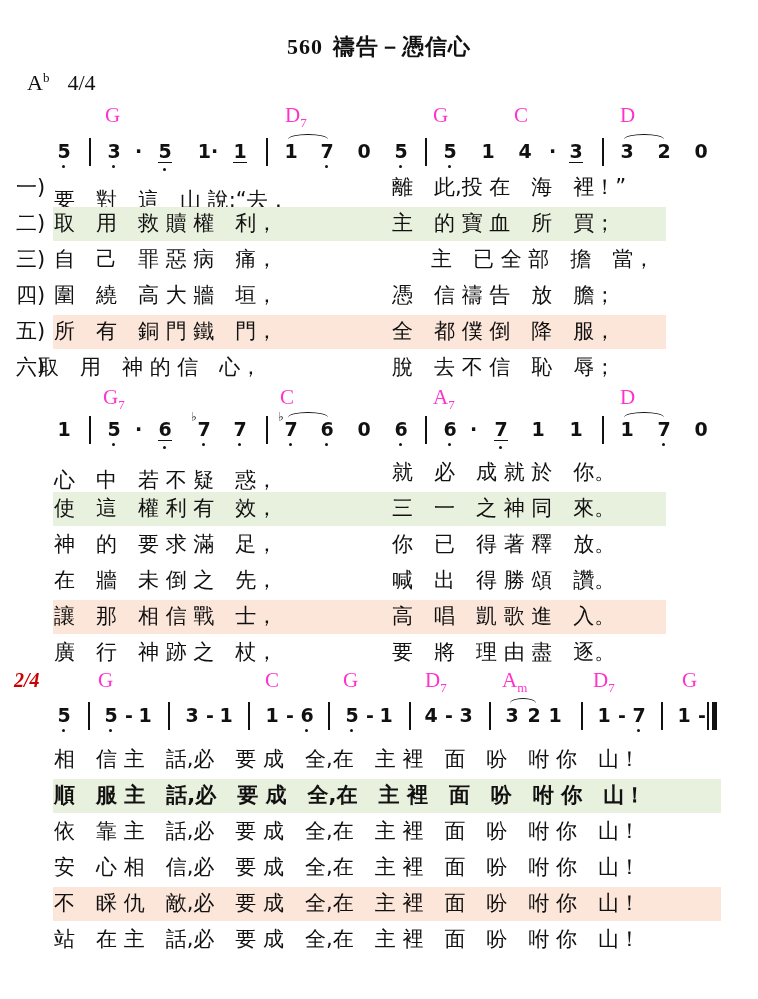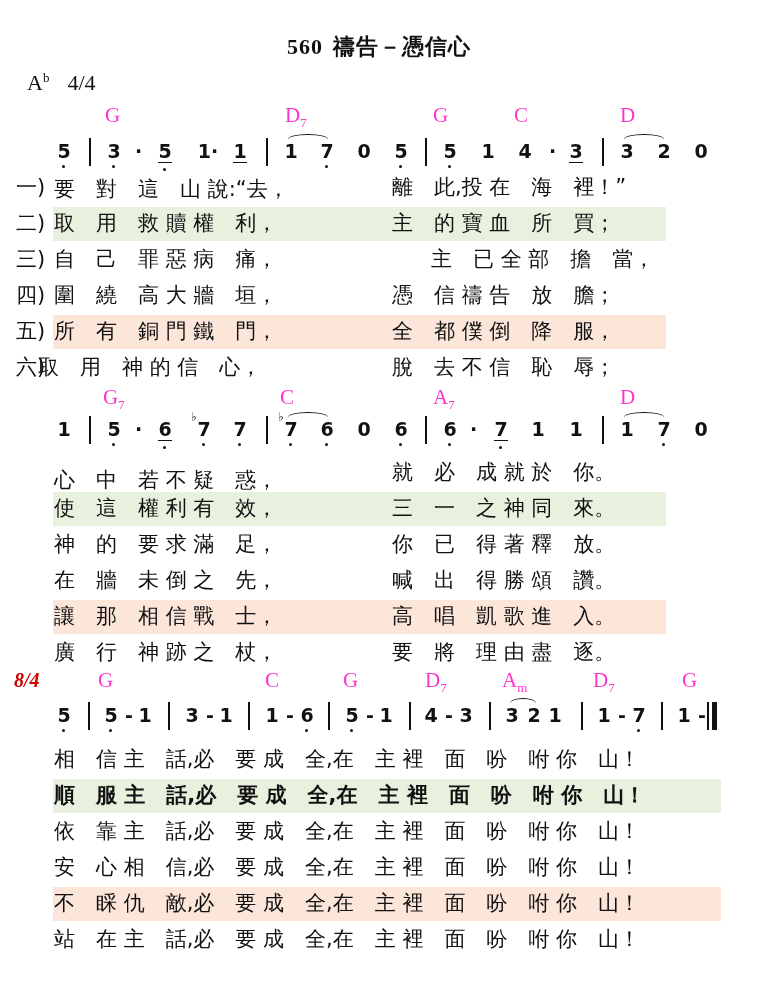--- a/index.html
+++ b/index.html
@@ -66,21 +66,21 @@
     <div class="note" style="left: 620px; top: 140px; width: 14px;">3</div>
     <div class="note" style="left: 657px; top: 140px; width: 14px;">2</div>
     <div class="note" style="left: 694px; top: 140px; width: 14px;">0</div>
     <div class="bar" style="left: 89px; top: 138px;"></div>
     <div class="bar" style="left: 266px; top: 138px;"></div>
     <div class="bar" style="left: 425px; top: 138px;"></div>
     <div class="bar" style="left: 602px; top: 138px;"></div>
     <div class="tie" style="left: 288px; top: 134px; width: 40px;"></div>
     <div class="tie" style="left: 624px; top: 134px; width: 40px;"></div>
     <div class="verse-no" style="top: 170px;">一)</div>
-    <div class="lyric" style="left: 54px; top: 172px; text-align: right;">要　對　這　山 說:“去，</div>
+    <div class="lyric" style="left: 54px; top: 183px; text-align: right;">要　對　這　山 說:“去，</div>
     <div class="lyric" style="left: 392px; top: 170px;">離　此,投 在　海　裡！”</div>
     <div class="lyric-row band-green" style="left: 53px; width: 613px; top: 207px;"></div>
     <div class="verse-no" style="top: 206px;">二)</div>
     <div class="lyric" style="left: 54px; top: 206px;">取　用　救 贖 權　利，</div>
     <div class="lyric" style="left: 392px; top: 206px;">主　的 寶 血　所　買；</div>
     <div class="verse-no" style="top: 242px;">三)</div>
     <div class="lyric" style="left: 54px; top: 242px;">自　己　罪 惡 病　痛，</div>
     <div class="lyric" style="left: 392px; top: 242px; margin-left: 39px;">主　已 全 部　擔　當，</div>
     <div class="verse-no" style="top: 278px;">四)</div>
     <div class="lyric" style="left: 54px; top: 278px;">圍　繞　高 大 牆　垣，</div>
@@ -132,21 +132,21 @@
     <div class="lyric" style="left: 54px; top: 527px;">神　的　要 求 滿　足，</div>
     <div class="lyric" style="left: 392px; top: 527px;">你　已　得 著 釋　放。</div>
     <div class="lyric" style="left: 54px; top: 563px;">在　牆　未 倒 之　先，</div>
     <div class="lyric" style="left: 392px; top: 563px;">喊　出　得 勝 頌　讚。</div>
     <div class="lyric-row band-peach" style="left: 53px; width: 613px; top: 600px;"></div>
     <div class="lyric" style="left: 54px; top: 599px;">讓　那　相 信 戰　士，</div>
     <div class="lyric" style="left: 392px; top: 599px;">高　唱　凱 歌 進　入。</div>
     <div class="lyric" style="left: 54px; top: 635px;">廣　行　神 跡 之　杖，</div>
     <div class="lyric" style="left: 392px; top: 635px;">要　將　理 由 盡　逐。</div>
   </div>
-<div class="meter-change">8/4</div>
+<div class="meter-change">2/4</div>
 <div id="sys3">
     <div class="chord" style="left: 98px; top: 668px;"><span>G</span></div>
     <div class="chord" style="left: 265px; top: 668px;"><span>C</span></div>
     <div class="chord" style="left: 343px; top: 668px;"><span>G</span></div>
     <div class="chord" style="left: 425px; top: 668px;"><span>D</span><sub>7</sub></div>
     <div class="chord" style="left: 502px; top: 668px;"><span>A</span><sub>m</sub></div>
     <div class="chord" style="left: 593px; top: 668px;"><span>D</span><sub>7</sub></div>
     <div class="chord" style="left: 682px; top: 668px;"><span>G</span></div>
     <div class="note low" style="left: 57px; top: 704px; width: 14px;">5</div>
     <div class="note low" style="left: 104px; top: 704px; width: 14px;">5</div>

